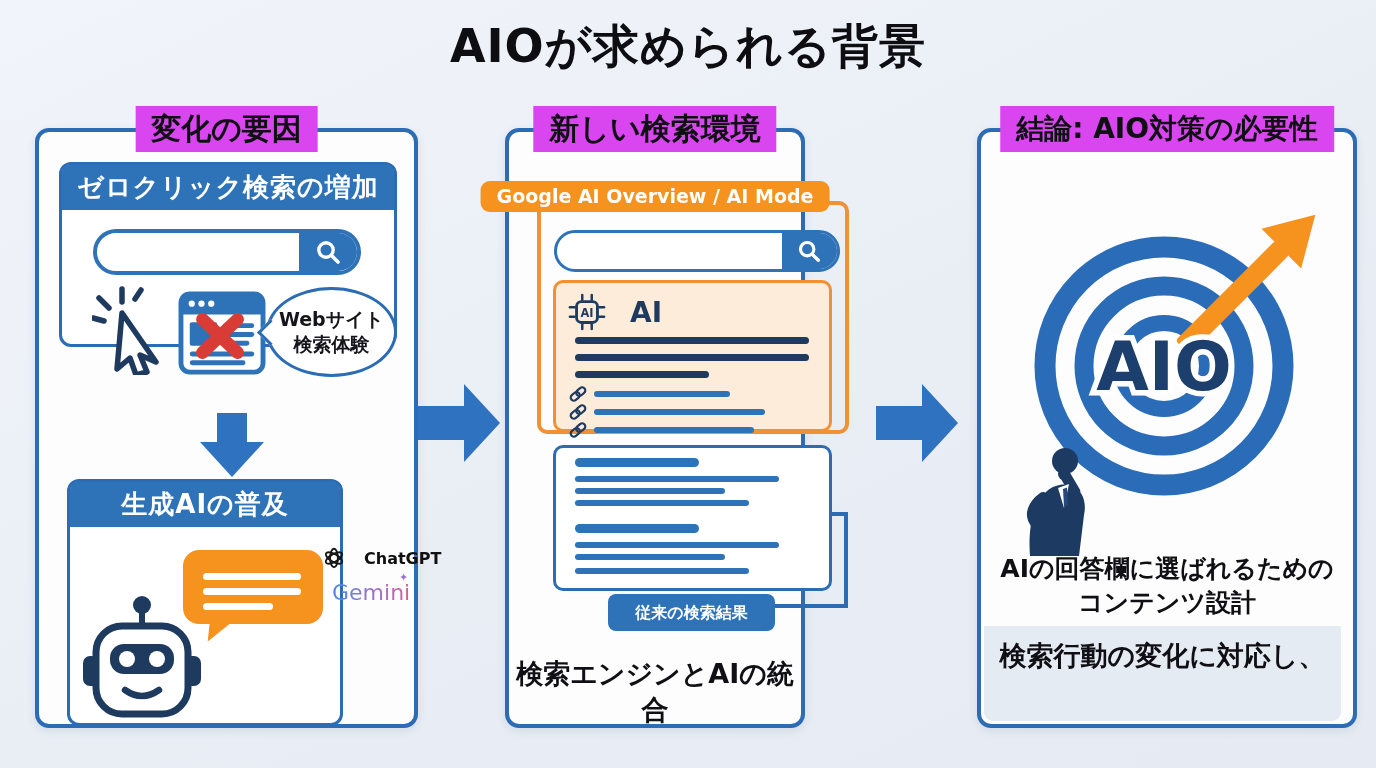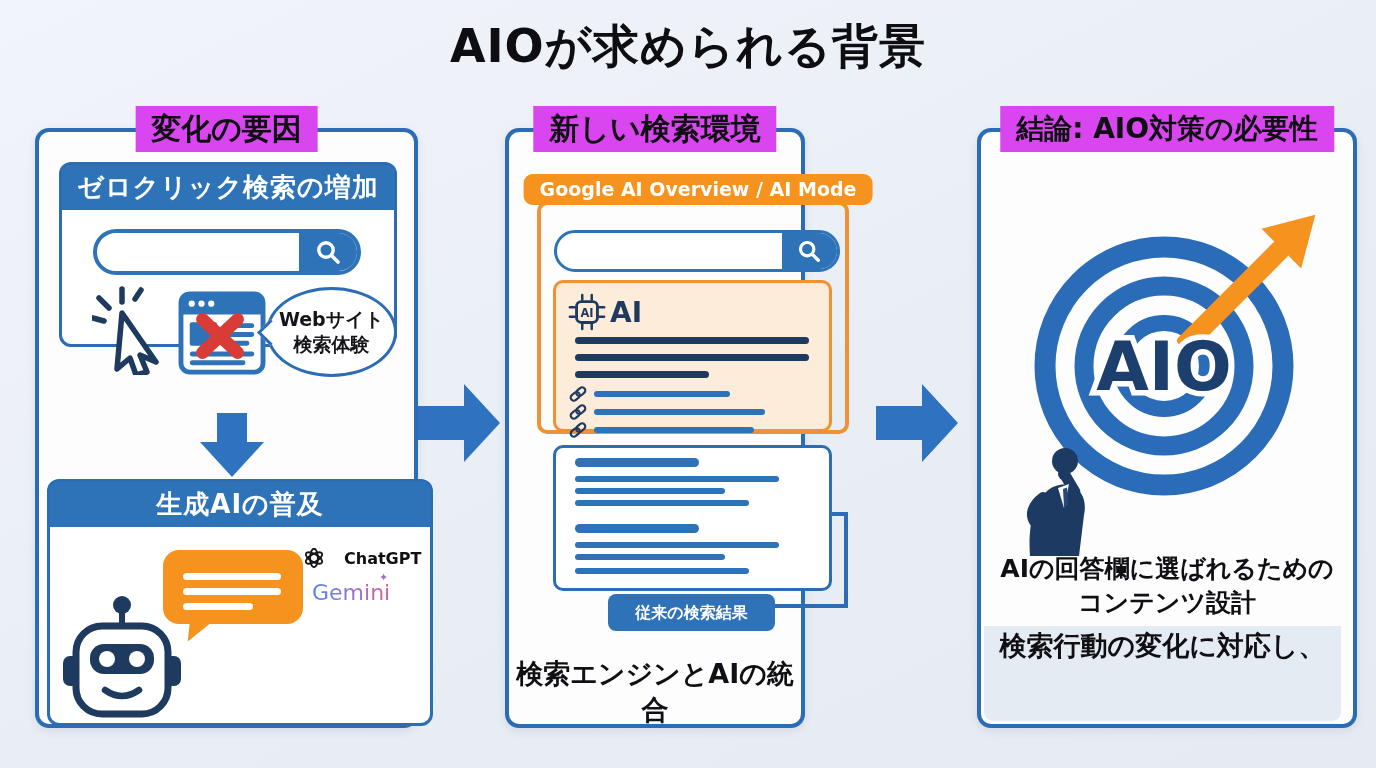--- a/index.html
+++ b/index.html
@@ -64,37 +64,37 @@
     -webkit-background-clip:text;background-clip:text;color:transparent;position:relative;
   }
   .gemini-spark{position:absolute;top:-9px;right:2px;font-size:11px;color:#9b72cb;}
   .flow-arrow{position:absolute;}
   .o-container{position:absolute;border:4px solid #ef9134;border-radius:10px;box-sizing:border-box;}
   .o-tab{
     position:absolute;left:50%;transform:translateX(-50%);background:#f6921e;border-radius:9px;
     color:#fff;font-size:19px;font-weight:700;white-space:nowrap;padding:3px 16px;line-height:25px;z-index:4;
   }
   .ai-box{position:absolute;background:#fcecd9;border:3.5px solid #ef9134;border-radius:10px;box-sizing:border-box;}
-  .ai-head{position:absolute;left:12px;top:10px;display:flex;align-items:center;gap:4px;}
+  .ai-head{position:absolute;left:12px;top:10px;display:flex;align-items:center;gap:24px;}
   .ai-word{font-size:28px;font-weight:700;color:#1e3a5f;}
   .bar{position:absolute;border-radius:4px;}
   .link-row{position:absolute;display:flex;align-items:center;gap:7px;}
   .results-box{position:absolute;background:#fff;border:3.5px solid #2b6cb4;border-radius:10px;box-sizing:border-box;}
   .results-label{
     position:absolute;background:#2e72b8;border-radius:8px;color:#fff;
     font-size:16px;font-weight:700;text-align:center;z-index:3;
   }
   .bracket-corner{position:absolute;border-top:4px solid #2b6cb4;border-right:4px solid #2b6cb4;box-sizing:border-box;}
   .bracket-line{position:absolute;background:#2b6cb4;}
   .caption{position:absolute;width:100%;text-align:center;font-size:27px;font-weight:700;color:#0f0f14;}
   .message{position:absolute;width:100%;text-align:center;font-size:25px;font-weight:700;color:#0f0f14;line-height:1.35;}
   .panel-footer{
     position:absolute;left:3px;right:12px;bottom:3px;height:95px;background:#e5ebf3;
     border-radius:0 0 9px 9px;text-align:center;font-size:27px;font-weight:700;color:#0f0f14;
-    line-height:1.4;padding-top:1px;box-sizing:border-box;
+    line-height:1.4;padding-top:11px;box-sizing:border-box;
   }
 </style>
 </head>
 <body>
 
 <div class="canvas">
 
   <h1 class="main-title">AIOが求められる背景</h1>
 
   <section class="panel" style="left:35px;width:383px;">
@@ -146,21 +146,21 @@
         <span class="tail"></span>
         <span>Webサイト</span>
         <span>検索体験</span>
       </div>
     </div>
 
     <svg class="flow-arrow" style="left:161px;top:281px;" width="64" height="64" viewBox="0 0 64 64">
       <polygon points="17,0 47,0 47,29 64,29 32,64 0,29 17,29" fill="#2e72c0"></polygon>
     </svg>
 
-    <div class="card" style="left:8px;top:347px;width:386px;height:247px;">
+    <div class="card" style="left:28px;top:347px;width:276px;height:247px;">
       <div class="card-header">生成AIの普及</div>
 
       <div class="orange-bubble" style="left:113px;top:68px;width:140px;height:74px;">
         <div class="obar" style="width:98px;"></div>
         <div class="obar" style="width:98px;"></div>
         <div class="obar" style="width:70px;"></div>
         <div class="orange-tail"></div>
       </div>
 
       <div class="brand-row" style="left:252px;top:64px;">
@@ -195,21 +195,21 @@
   </section>
 
   <svg class="flow-arrow" style="left:418px;top:379px;" width="82" height="88" viewBox="0 0 82 88">
     <polygon points="0,27 46,27 46,5 82,44 46,83 46,61 0,61" fill="#2e72c0"></polygon>
   </svg>
 
   <section class="panel" style="left:505px;width:300px;">
     <div class="panel-title">新しい検索環境</div>
 
     <div class="o-container" style="left:28px;top:69px;width:312px;height:233px;"></div>
-    <div class="o-tab" style="top:42px;margin-left:43px;">Google AI Overview / AI Mode</div>
+    <div class="o-tab" style="top:49px;">Google AI Overview / AI Mode</div>
 
     <div class="pill" style="left:45px;top:98px;width:286px;height:42px;border-width:3.5px;">
       <span class="pill-cap" style="width:55px;">
         <svg width="25" height="25" viewBox="0 0 27 27">
             <circle cx="11" cy="11" r="7.2" fill="none" stroke="#fff" stroke-width="3.4"></circle>
             <line x1="16.5" y1="16.5" x2="23" y2="23" stroke="#fff" stroke-width="3.6" stroke-linecap="round"></line>
           </svg>
       </span>
     </div>
 

